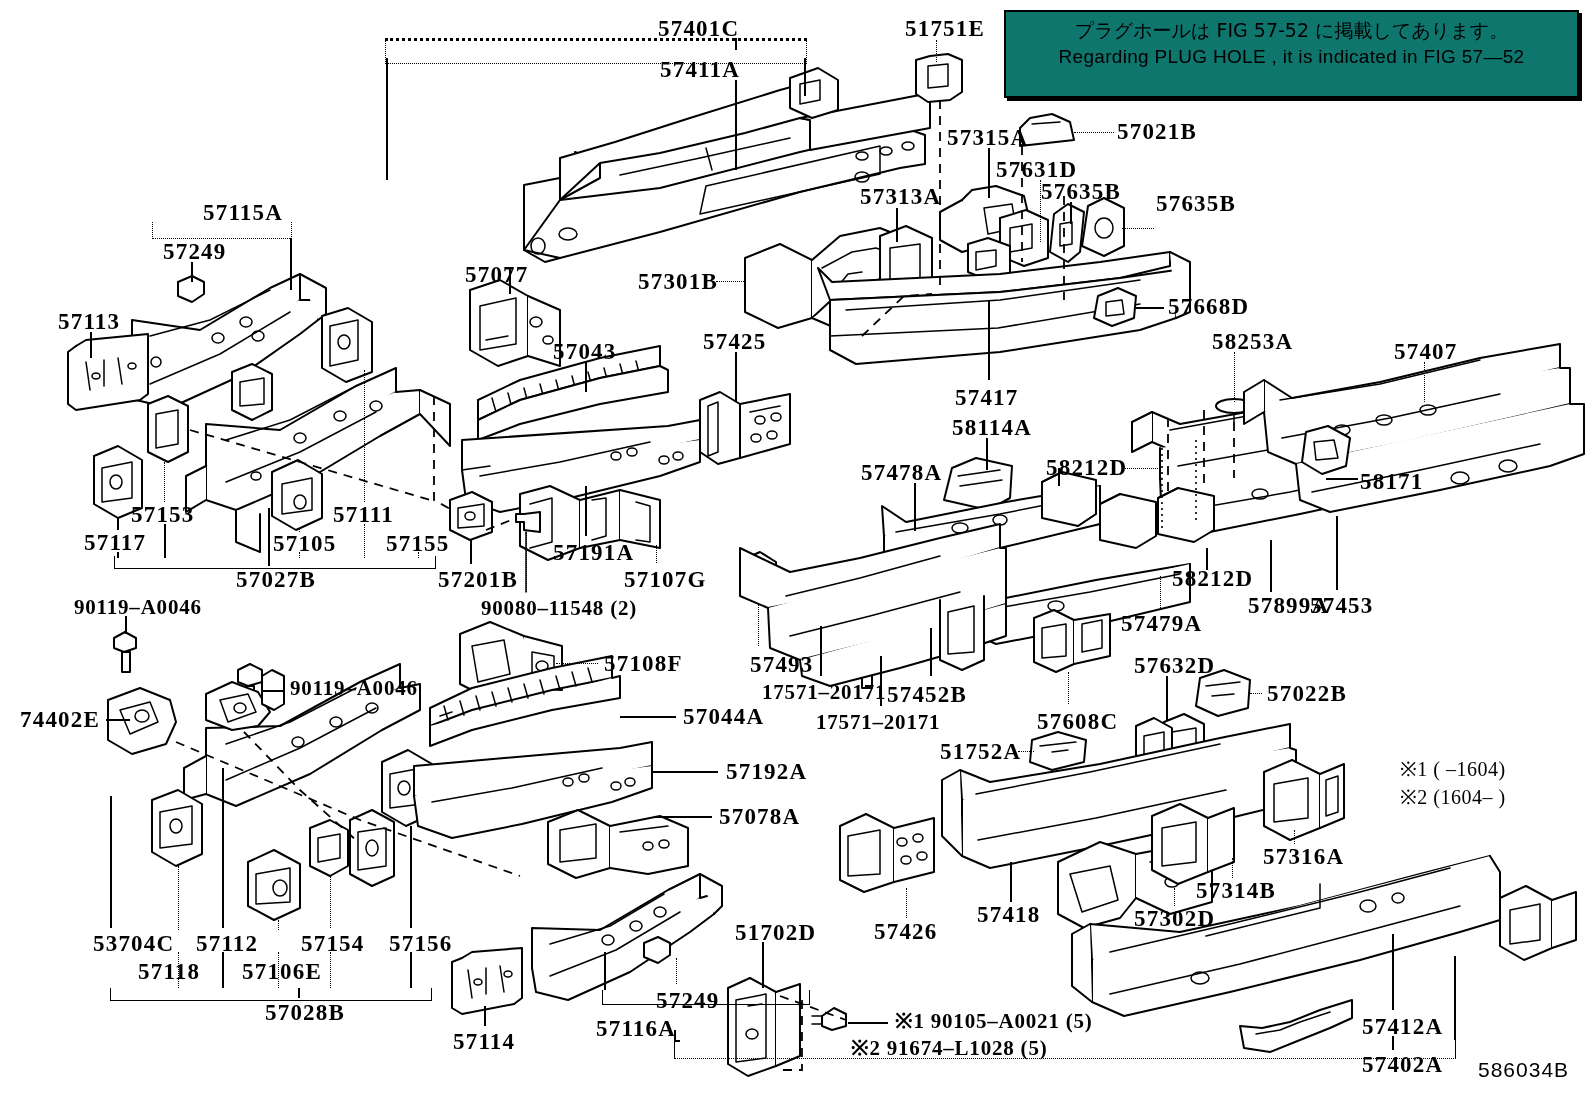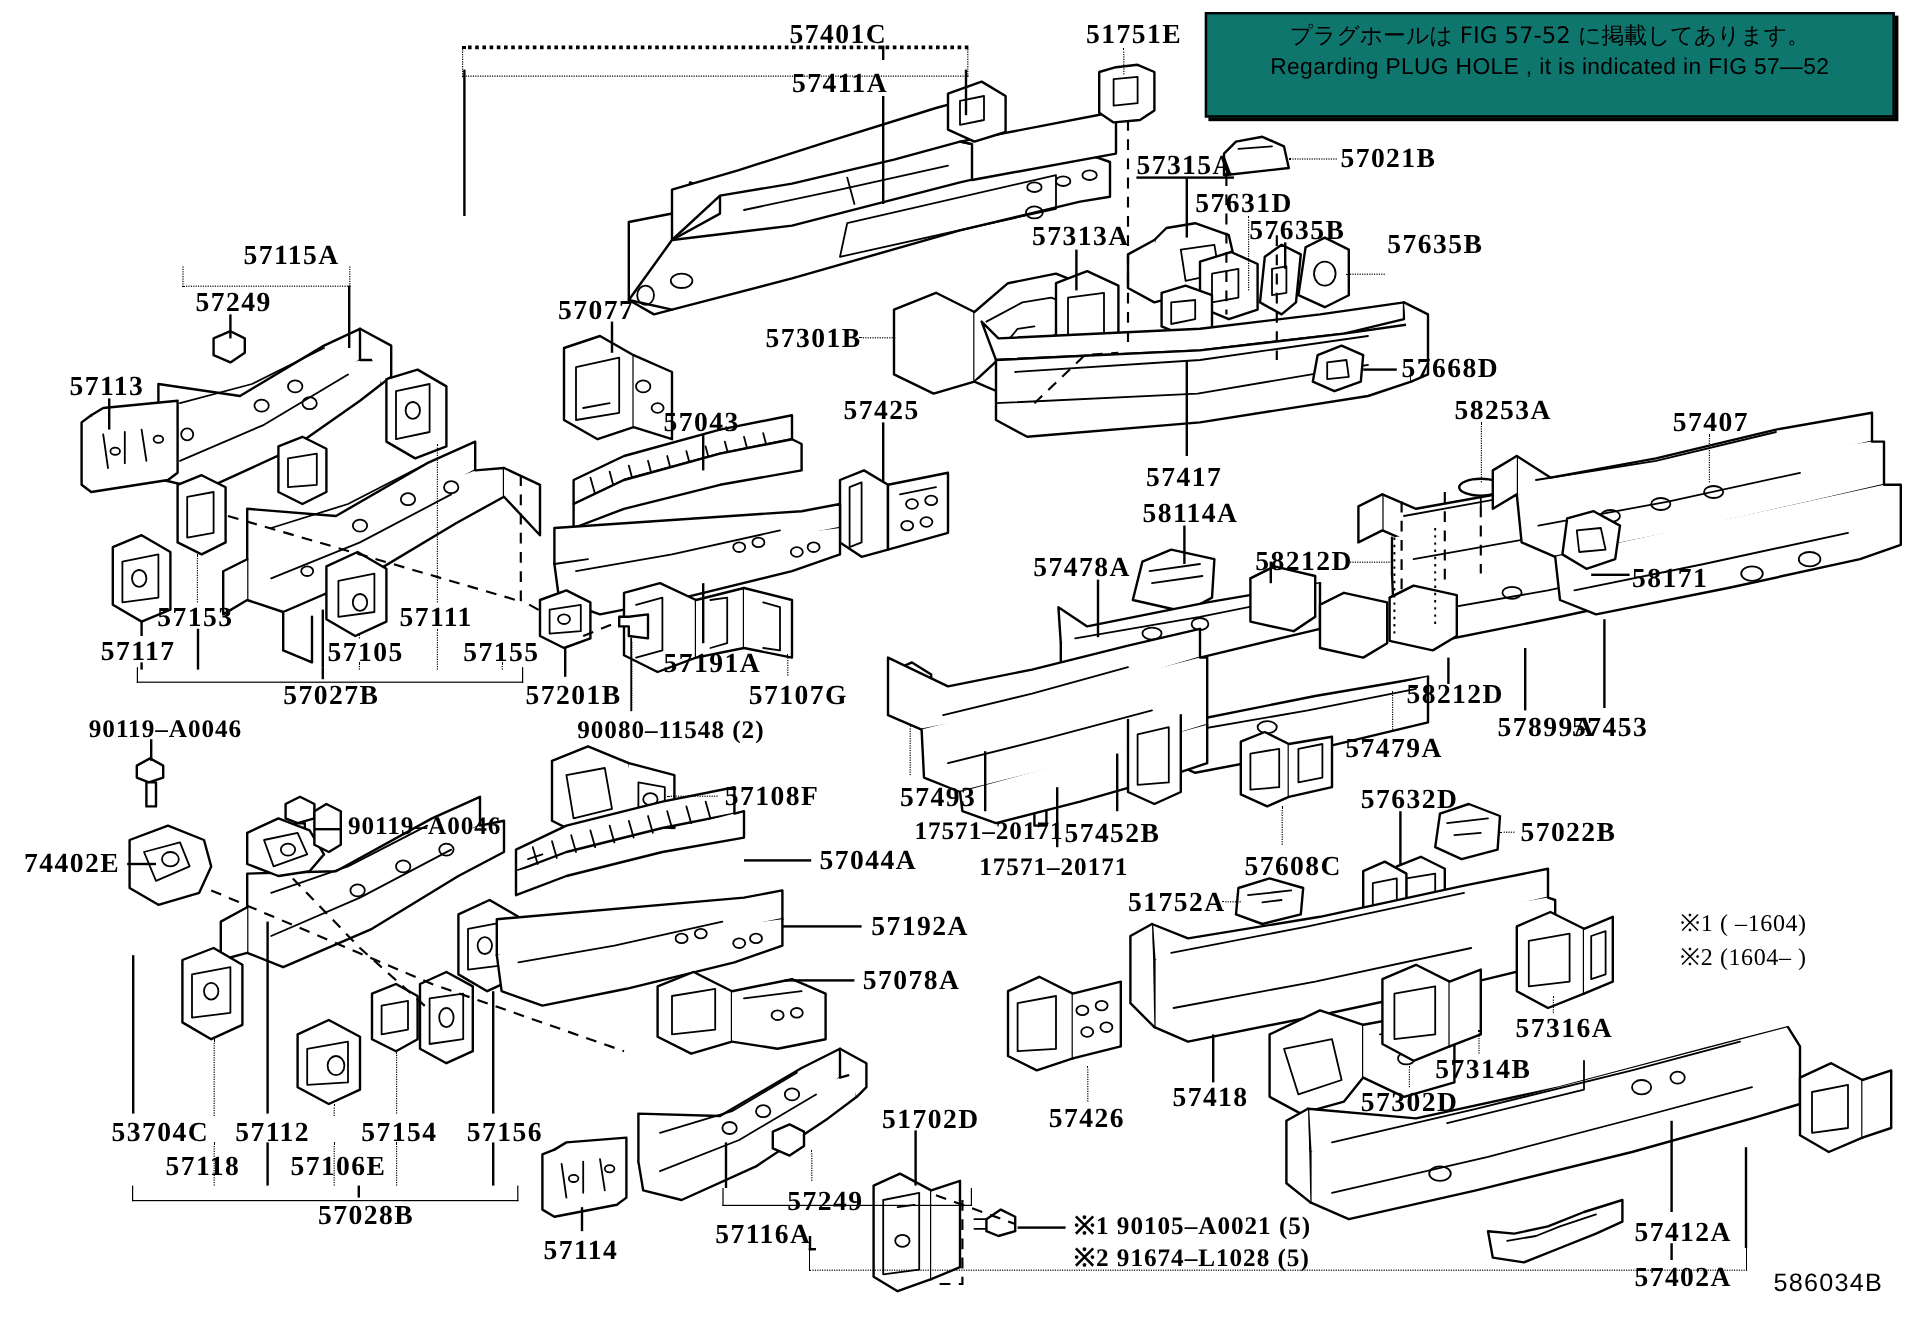--- a/index.html
+++ b/index.html
@@ -739,32 +739,32 @@
 
   <div class="vnote" style="left:1400px;top:755px;">※1 (      –1604)</div>
   <div class="vnote" style="left:1400px;top:783px;">※2 (1604–      )</div>
 
   <div id="figid" style="left:1478px;top:1058px;">586034B</div>
 
   <div id="callout-layer">
       <div class="lbl" style="left: 658px; top: 17px;">57401C</div>
       <div class="lbl" style="left: 660px; top: 58px;">57411A</div>
       <div class="lbl" style="left: 905px; top: 17px;">51751E</div>
-      <div class="lbl" style="left: 947px; top: 126px; text-decoration: underline;">57315A</div>
+      <div class="lbl" style="left: 947px; top: 126px;">57315A</div>
       <div class="lbl" style="left: 1117px; top: 120px;">57021B</div>
       <div class="lbl" style="left: 996px; top: 158px;">57631D</div>
       <div class="lbl" style="left: 1041px; top: 180px;">57635B</div>
       <div class="lbl" style="left: 1156px; top: 192px;">57635B</div>
       <div class="lbl" style="left: 860px; top: 185px;">57313A</div>
       <div class="lbl" style="left: 638px; top: 270px;">57301B</div>
       <div class="lbl" style="left: 1168px; top: 295px;">57668D</div>
       <div class="lbl" style="left: 203px; top: 201px;">57115A</div>
       <div class="lbl" style="left: 163px; top: 240px;">57249</div>
       <div class="lbl" style="left: 58px; top: 310px;">57113</div>
-      <div class="lbl" style="left: 465px; top: 247px; text-align: center;">57077</div>
+      <div class="lbl" style="left: 465px; top: 263px; text-align: center;">57077</div>
       <div class="lbl" style="left: 553px; top: 340px;">57043</div>
       <div class="lbl" style="left: 703px; top: 330px;">57425</div>
       <div class="lbl" style="left: 955px; top: 386px;">57417</div>
       <div class="lbl" style="left: 952px; top: 416px;">58114A</div>
       <div class="lbl" style="left: 1212px; top: 330px;">58253A</div>
       <div class="lbl" style="left: 1394px; top: 340px;">57407</div>
       <div class="lbl" style="left: 1360px; top: 470px;">58171</div>
       <div class="lbl" style="left: 861px; top: 461px;">57478A</div>
       <div class="lbl" style="left: 1046px; top: 456px;">58212D</div>
       <div class="lbl" style="left: 1172px; top: 567px;">58212D</div>
@@ -806,18 +806,18 @@
       <div class="lbl" style="left: 301px; top: 932px;">57154</div>
       <div class="lbl" style="left: 389px; top: 932px;">57156</div>
       <div class="lbl" style="left: 138px; top: 960px;">57118</div>
       <div class="lbl" style="left: 242px; top: 960px;">57106E</div>
       <div class="lbl" style="left: 265px; top: 1001px;">57028B</div>
       <div class="lbl" style="left: 453px; top: 1030px;">57114</div>
       <div class="lbl" style="left: 596px; top: 1017px;">57116A</div>
       <div class="lbl" style="left: 656px; top: 989px;">57249</div>
       <div class="lbl" style="left: 735px; top: 921px;">51702D</div>
       <div class="lbl small" style="left: 895px; top: 1011px;">※1 90105–A0021 (5)</div>
-      <div class="lbl small" style="left: 895px; top: 1038px; text-align: center;">※2 91674–L1028 (5)</div>
+      <div class="lbl small" style="left: 851px; top: 1038px; text-align: center;">※2 91674–L1028 (5)</div>
       <div class="lbl" style="left: 1362px; top: 1015px;">57412A</div>
       <div class="lbl" style="left: 1362px; top: 1053px;">57402A</div>
     </div>
 
 </div>
 
 </body></html>

